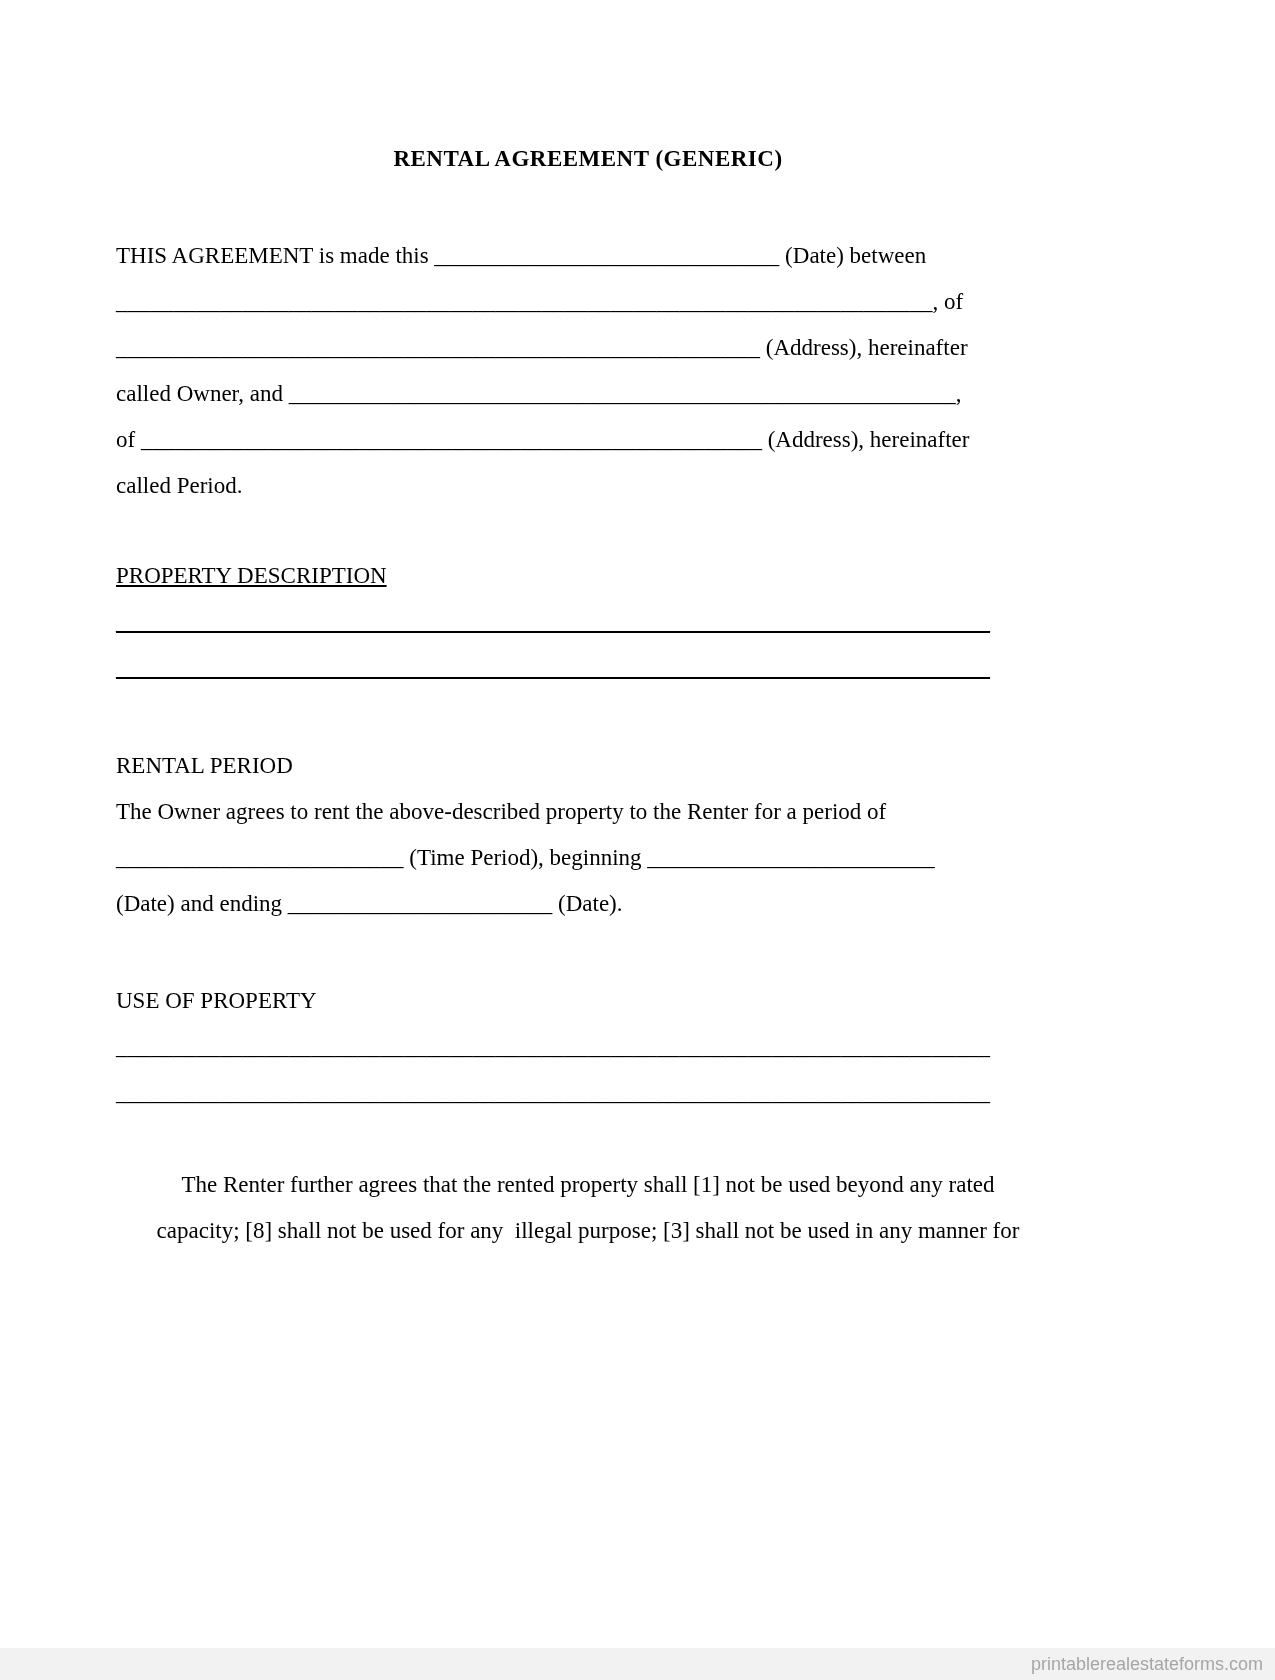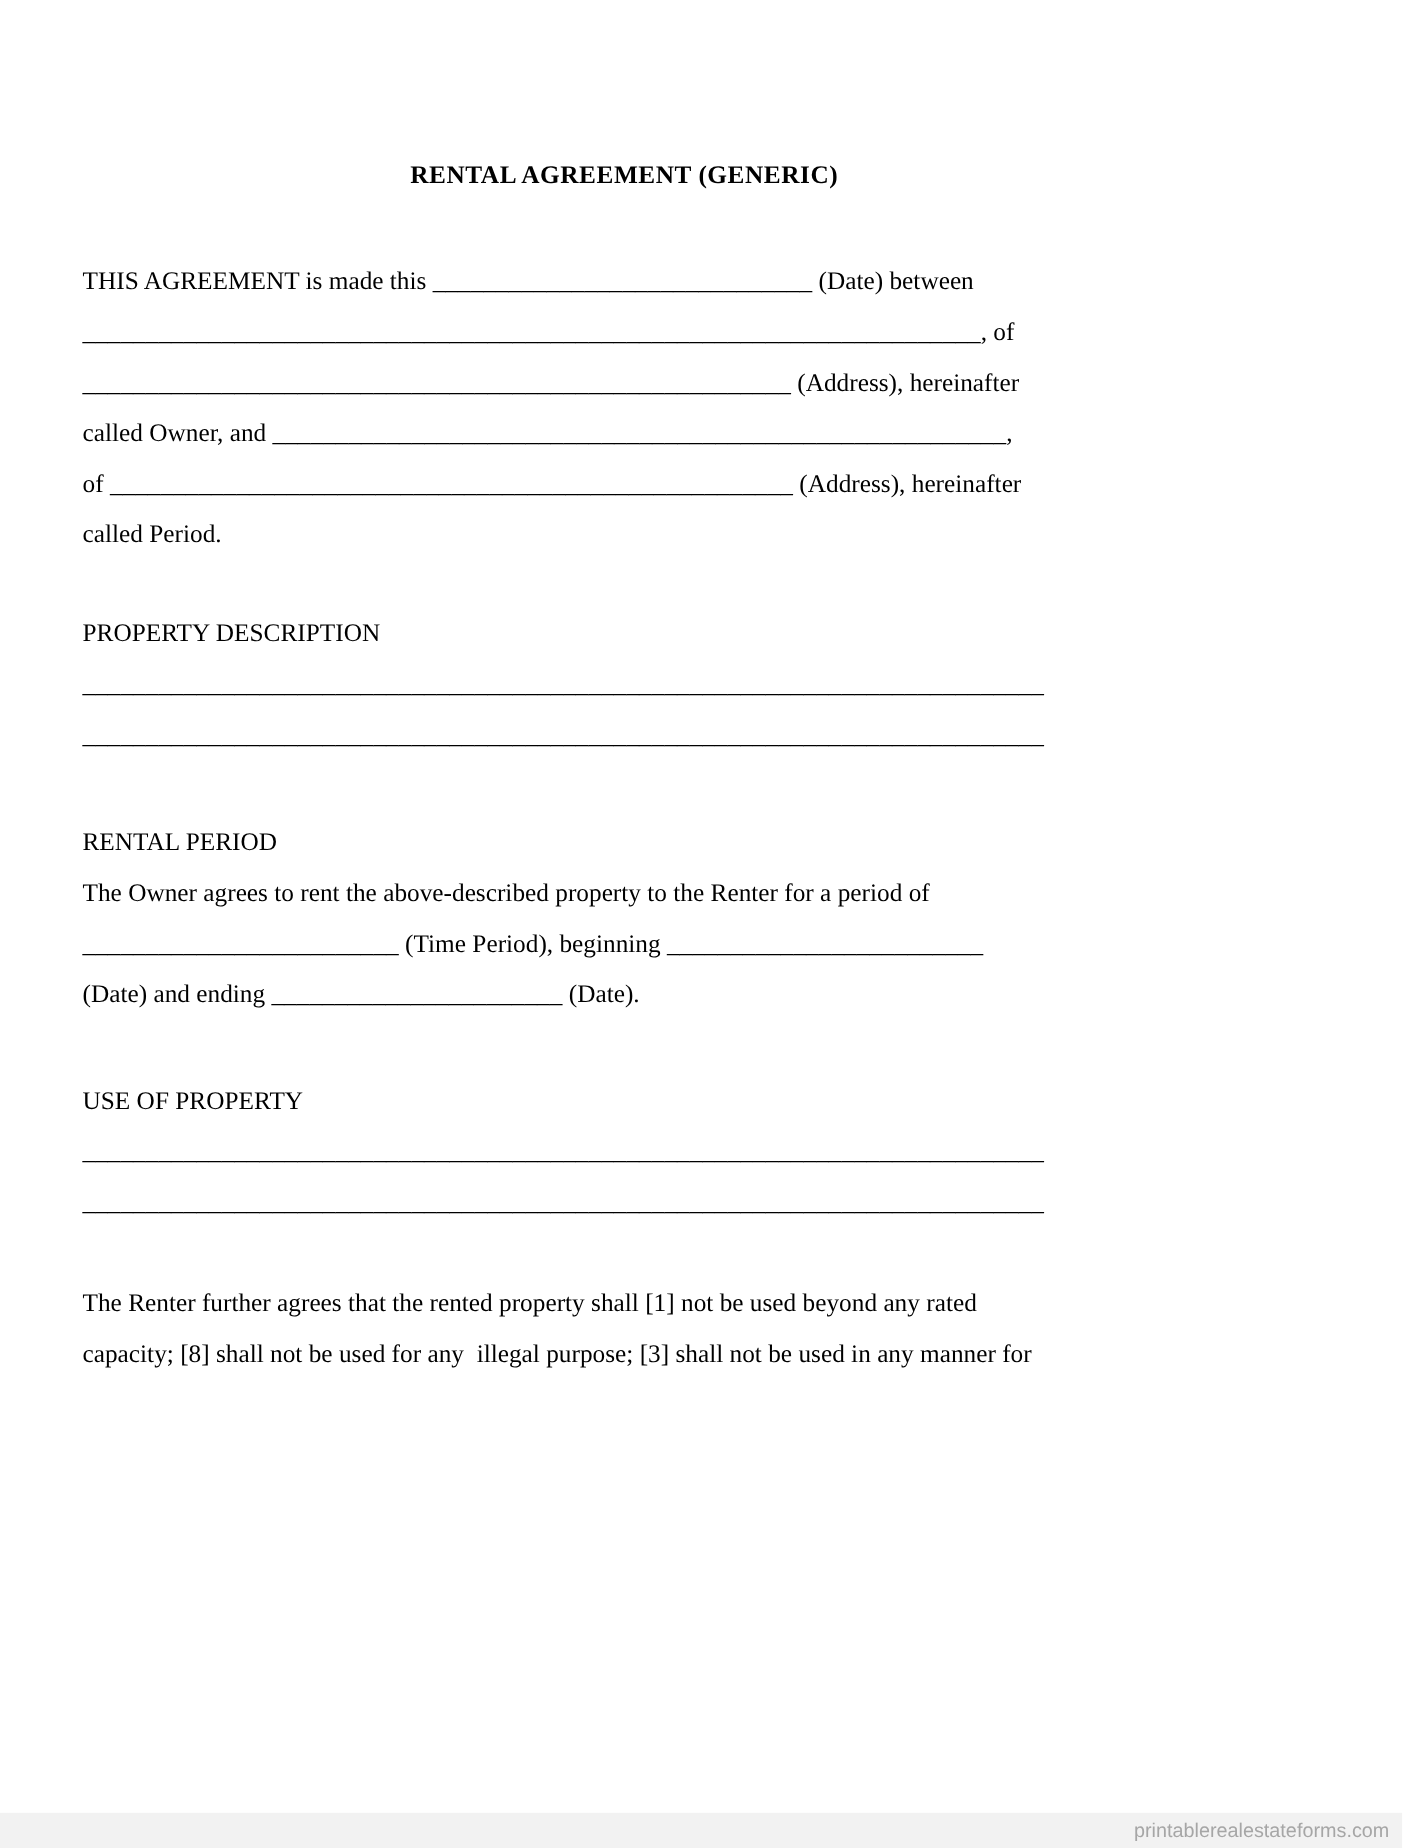--- a/index.html
+++ b/index.html
@@ -12,42 +12,42 @@
     width: 1275px;
     height: 1680px;
     background: #ffffff;
     overflow: hidden;
     font-family: "Liberation Serif", "DejaVu Serif", serif;
     font-size: 23px;
     line-height: 46px;
     color: #000000;
   }
   .content {
-    padding-left: 75px;
+    padding-left: 116px;
     padding-right: 215px;
   }
   .doc-title {
     margin-top: 136px;
     text-align: center;
     font-weight: bold;
     letter-spacing: 0.5px;
     white-space: pre;
   }
   .line {
     white-space: pre;
   }
   .heading {
     white-space: pre;
   }
   .intro-block     { margin-top: 51px; }
-  .pd-block        { margin-top: 44px; }
+  .pd-block        { margin-top: 44px; text-decoration: underline; }
   .warranty-block  { margin-top: 40px; }
   .rental-block    { margin-top: 52px; }
   .uop-block       { margin-top: 51px; }
-  .renter-block    { margin-top: 46px; }
+  .renter-block    { margin-top: 46px; text-align: center; }
   .footer-bar {
     position: absolute;
     left: 0;
     bottom: 0;
     width: 100%;
     height: 32px;
     background: #f2f2f2;
     box-sizing: border-box;
     padding-right: 12px;
     text-align: right;

